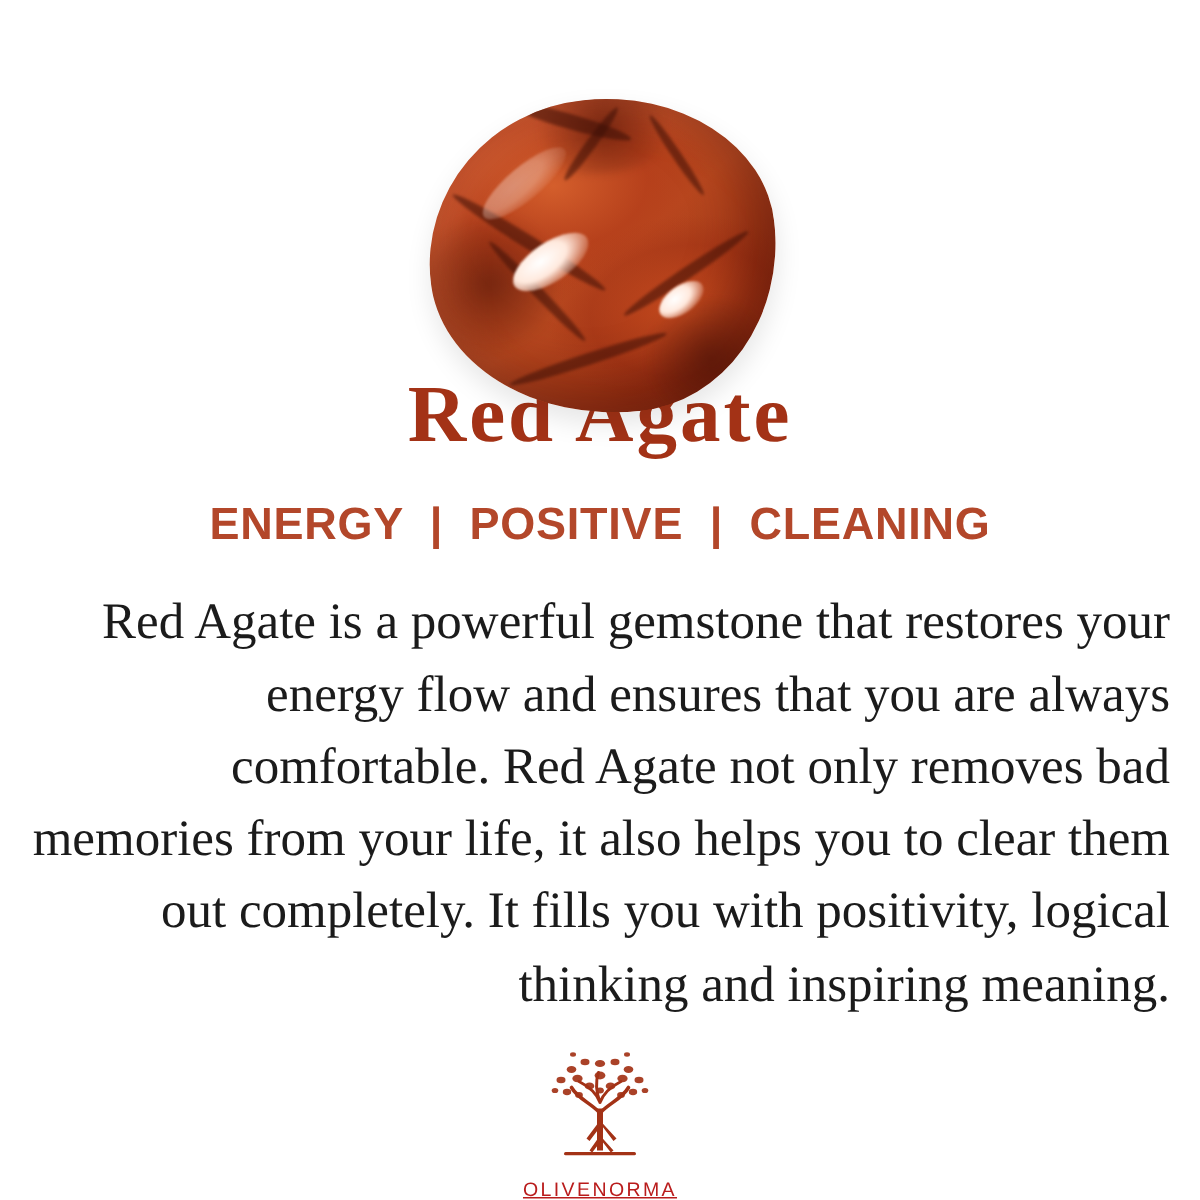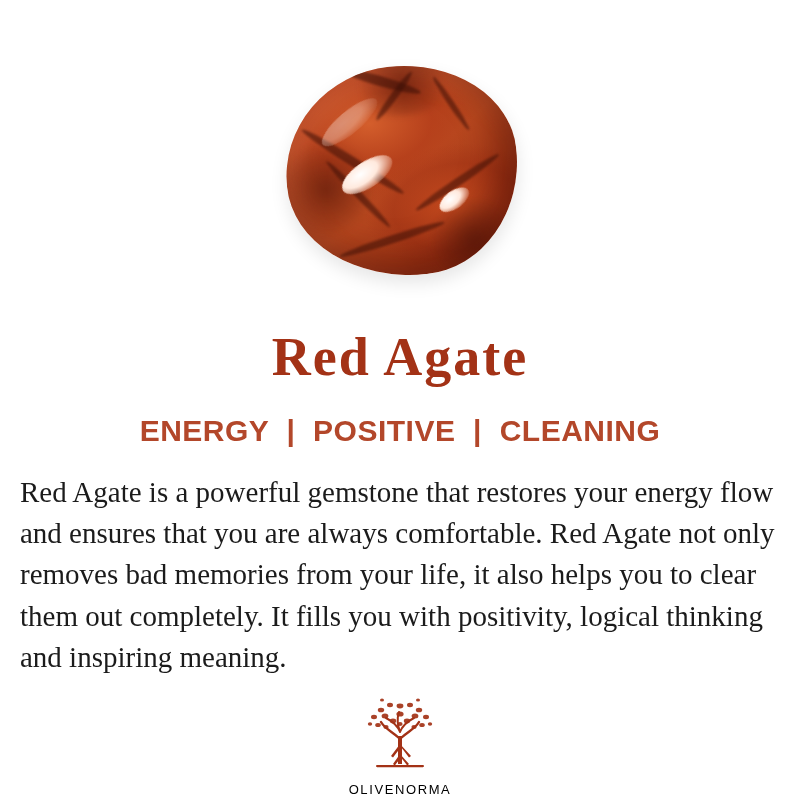--- a/index.html
+++ b/index.html
@@ -114,45 +114,46 @@
     color: #b3472a;
     letter-spacing: 0.5px;
     text-align: center;
     white-space: pre;
     font-weight: bold;
   }
   .description {
     margin: 24px 0 0 0;
     width: 760px;
     font-family: "Liberation Serif", serif;
-    font-size: 29px;
+    font-size: 34px;
     line-height: 1.42;
     color: #1b1b1b;
-    text-align: left;
+    text-align: right;
   }
 
   
   .logo-area {
     margin-top: 14px;
     display: flex;
     flex-direction: column;
     align-items: center;
   }
   .logo-mark {
     width: 96px;
     height: 88px;
     display: block;
   }
   .logo-text {
     margin-top: 2px;
     font-family: "Liberation Sans", sans-serif;
     font-size: 13px;
     letter-spacing: 1.6px;
-    color: #000000;
+    color: #b91c1c;
     text-align: center;
+    text-decoration: underline;
   }
 </style>
 </head>
 <body>
 
 <div class="page">
 
   <div class="stone-area">
     <div class="stone-wrap">
       <div class="stone">

